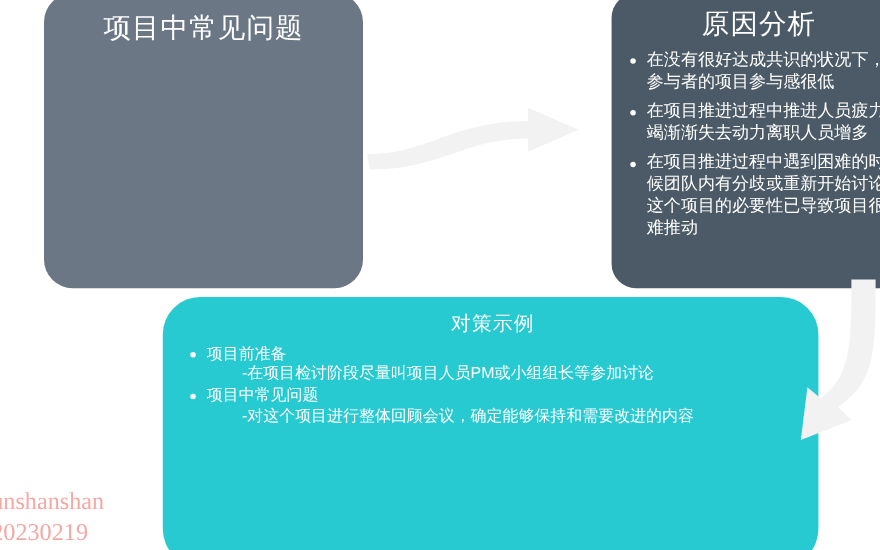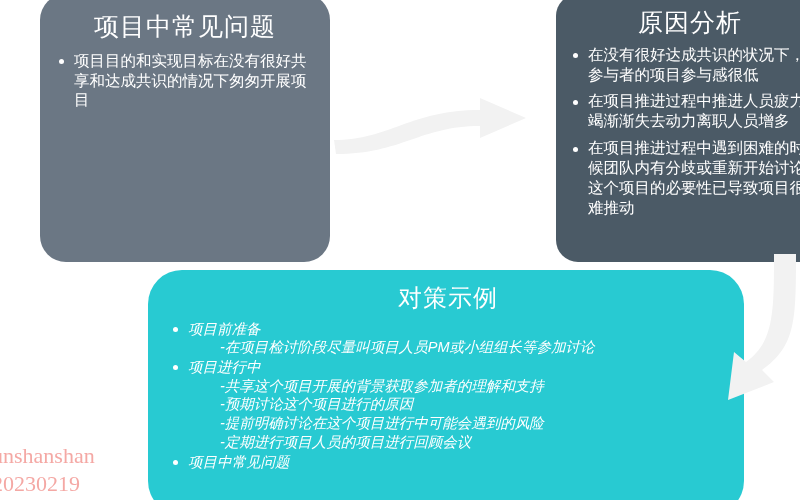--- a/index.html
+++ b/index.html
@@ -108,29 +108,28 @@
   #card-measures {
     left: 148px;
     top: 270px;
     width: 596px;
     height: 245px;
     background: #28cad2;
     border-radius: 34px;
     padding: 10px 18px 10px 22px;
   }
   #card-measures .card-title {
-    font-size: 24px;
+    font-size: 18px;
     margin: 4px 0 8px 0;
   }
   #card-measures .bullets {
     font-size: 14.5px;
   }
   #card-measures .bullets li {
     margin-bottom: 1px;
-    font-style: italic;
   }
   #card-measures .bullets li::before {
     top: 0.5em;
   }
 
   
   .arrow {
     position: absolute;
   }
   #arrow-right {
@@ -161,49 +160,42 @@
   }
 </style>
 </head>
 <body>
 
 <div class="canvas">
 
   <div class="card" id="card-problems">
     <div class="card-title">项目中常见问题</div>
     <ul class="bullets">
-      <li>项目目的和实现目标在没有很好共享和达成共识的情况下匆匆开展项目</li>
     </ul>
   </div>
 
   <div class="card" id="card-causes">
     <div class="card-title">原因分析</div>
     <ul class="bullets">
       <li>在没有很好达成共识的状况下，参与者的项目参与感很低</li>
       <li>在项目推进过程中推进人员疲力竭渐渐失去动力离职人员增多</li>
       <li>在项目推进过程中遇到困难的时候团队内有分歧或重新开始讨论这个项目的必要性已导致项目很难推动</li>
     </ul>
   </div>
 
   <div class="card" id="card-measures">
     <div class="card-title">对策示例</div>
     <ul class="bullets">
       <li>
         <span>项目前准备</span>
         <span class="sub">-在项目检讨阶段尽量叫项目人员PM或小组组长等参加讨论</span>
       </li>
       <li>
-        <span> 项目进行中</span>
-        <span class="sub">-共享这个项目开展的背景获取参加者的理解和支持</span>
-        <span class="sub">-预期讨论这个项目进行的原因</span>
-        <span class="sub">-提前明确讨论在这个项目进行中可能会遇到的风险</span>
-        <span class="sub">-定期进行项目人员的项目进行回顾会议</span>
-      </li>
-      <li>
         <span>项目中常见问题</span>
+        <span class="sub">-对这个项目进行整体回顾会议，确定能够保持和需要改进的内容</span>
       </li>
     </ul>
   </div>
 
   <svg class="arrow" id="arrow-right" viewBox="0 0 230 70">
     <path d="M4 44 C 60 44, 80 14, 150 14 L150 2 L196 22 L150 42 L150 30 C 90 30, 72 58, 6 58 Z" fill="#f2f2f2"></path>
   </svg>
 
   <svg class="arrow" id="arrow-down" viewBox="0 0 120 180">
     <path d="M96 4 C 96 70, 96 96, 62 120 L74 132 L28 150 L34 102 L46 112 C 74 92, 74 62, 74 4 Z" fill="#f2f2f2"></path>

